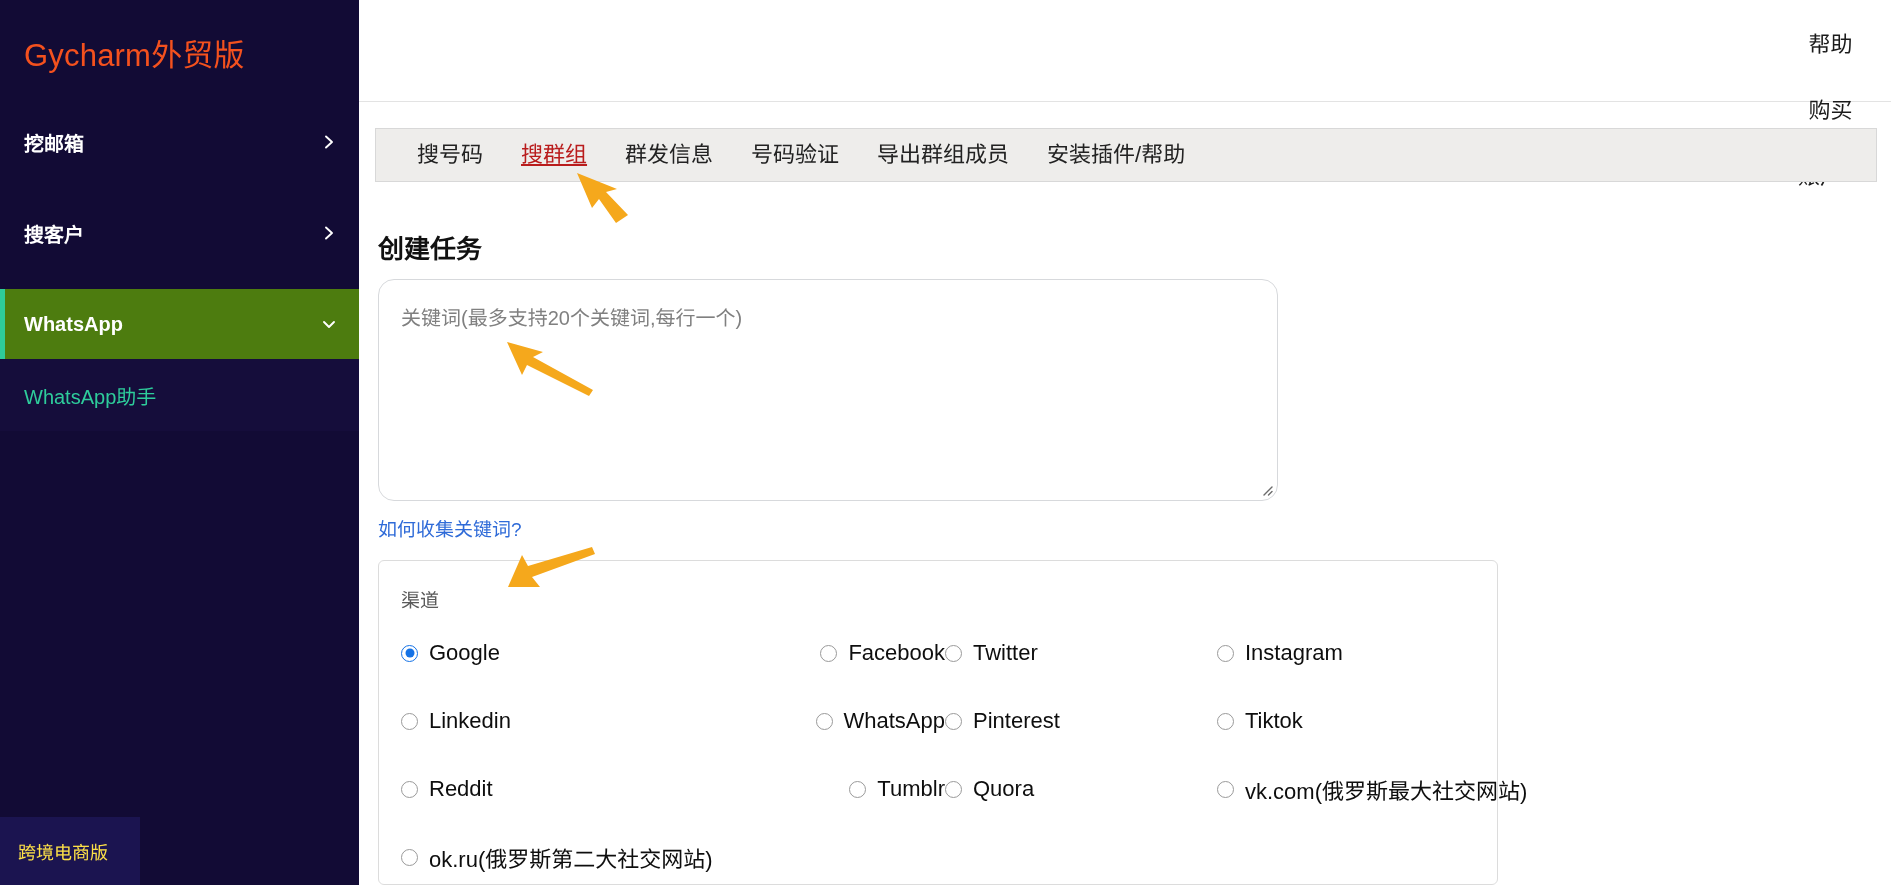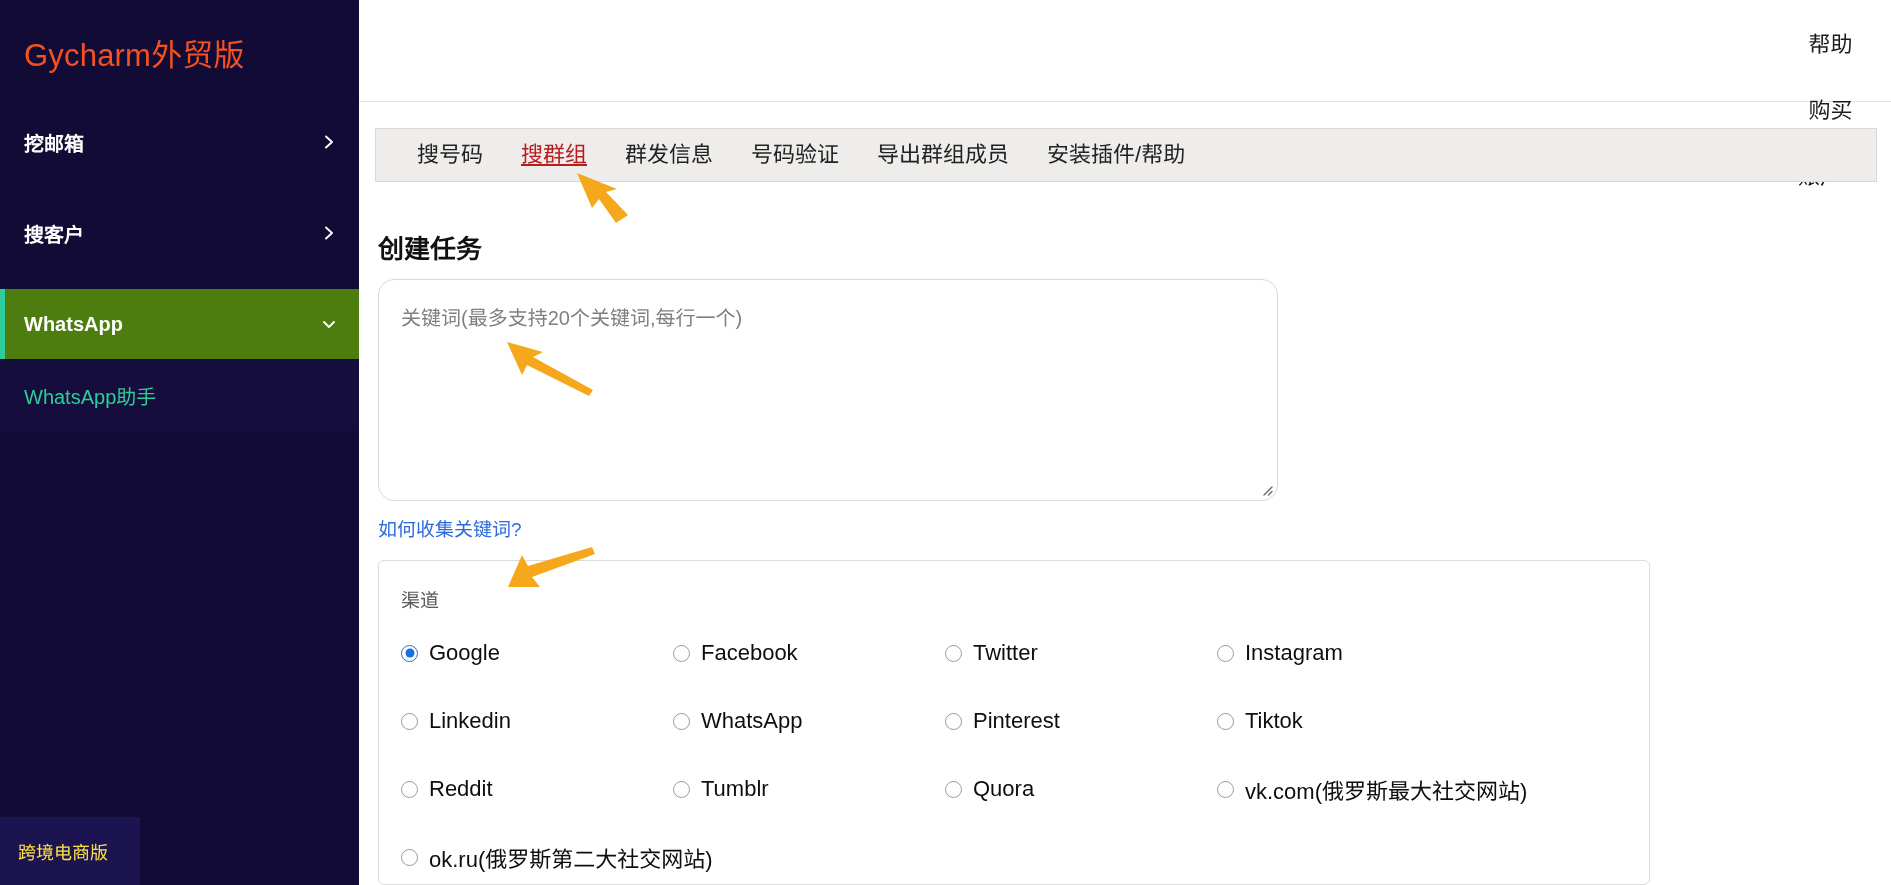--- a/index.html
+++ b/index.html
@@ -207,21 +207,21 @@
     top: 332px;
     font-size: 19px;
     color: #2f6bd8;
     white-space: nowrap;
     cursor: pointer;
   }
   #channel-fieldset {
     position: absolute;
     left: 3px;
     top: 378px;
-    width: 1272px;
+    width: 1120px;
     height: 325px;
     border: 1px solid #dcdcdc;
     border-radius: 6px;
     box-sizing: border-box;
   }
   #channel-legend {
     position: absolute;
     left: 22px;
     top: 24px;
     font-size: 19px;
@@ -241,21 +241,21 @@
   }
   .radio-opt {
     display: flex;
     align-items: center;
     gap: 11px;
     font-size: 22px;
     color: #0e0e0e;
     white-space: nowrap;
   }
   .radio-opt.col1 { width: 272px; }
-  .radio-opt.col2 { width: 272px; }
+  .radio-opt.col2 { width: 272px; justify-content: flex-end; }
   .radio-opt.col3 { width: 272px; }
   .radio-opt.col4 { width: auto; }
   .radio-dot {
     width: 17px;
     height: 17px;
     border: 1.5px solid #9a9a9a;
     border-radius: 50%;
     box-sizing: border-box;
     background: #ffffff;
     flex: 0 0 auto;

